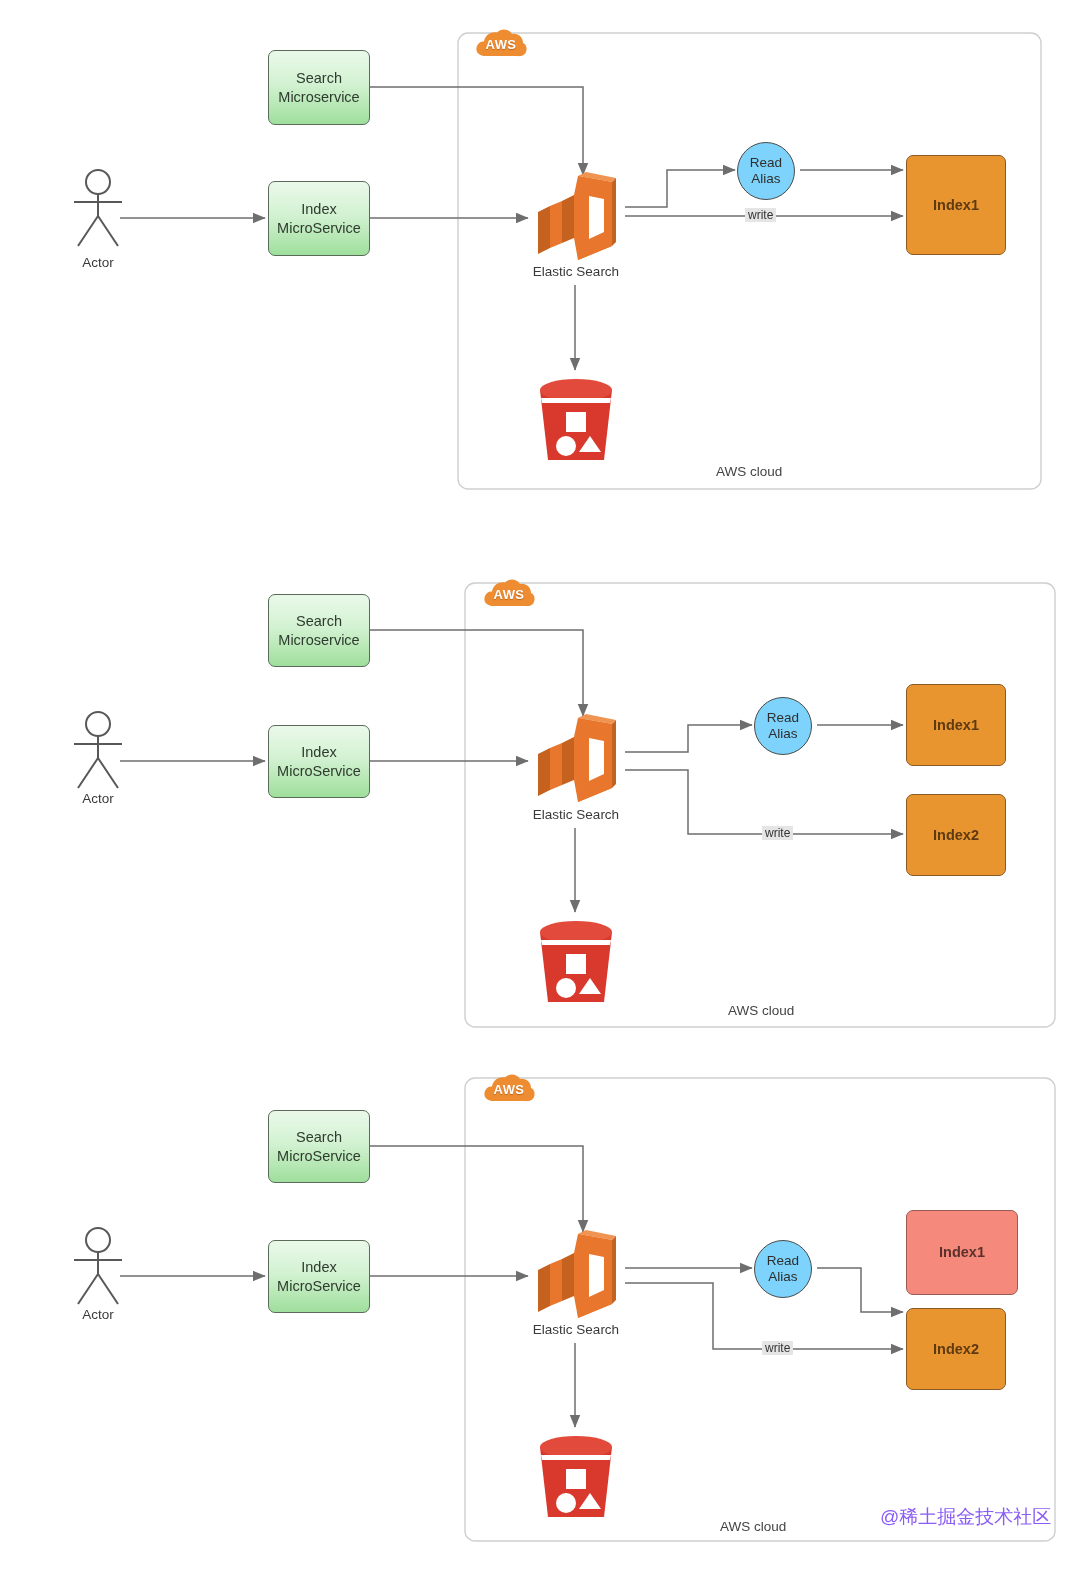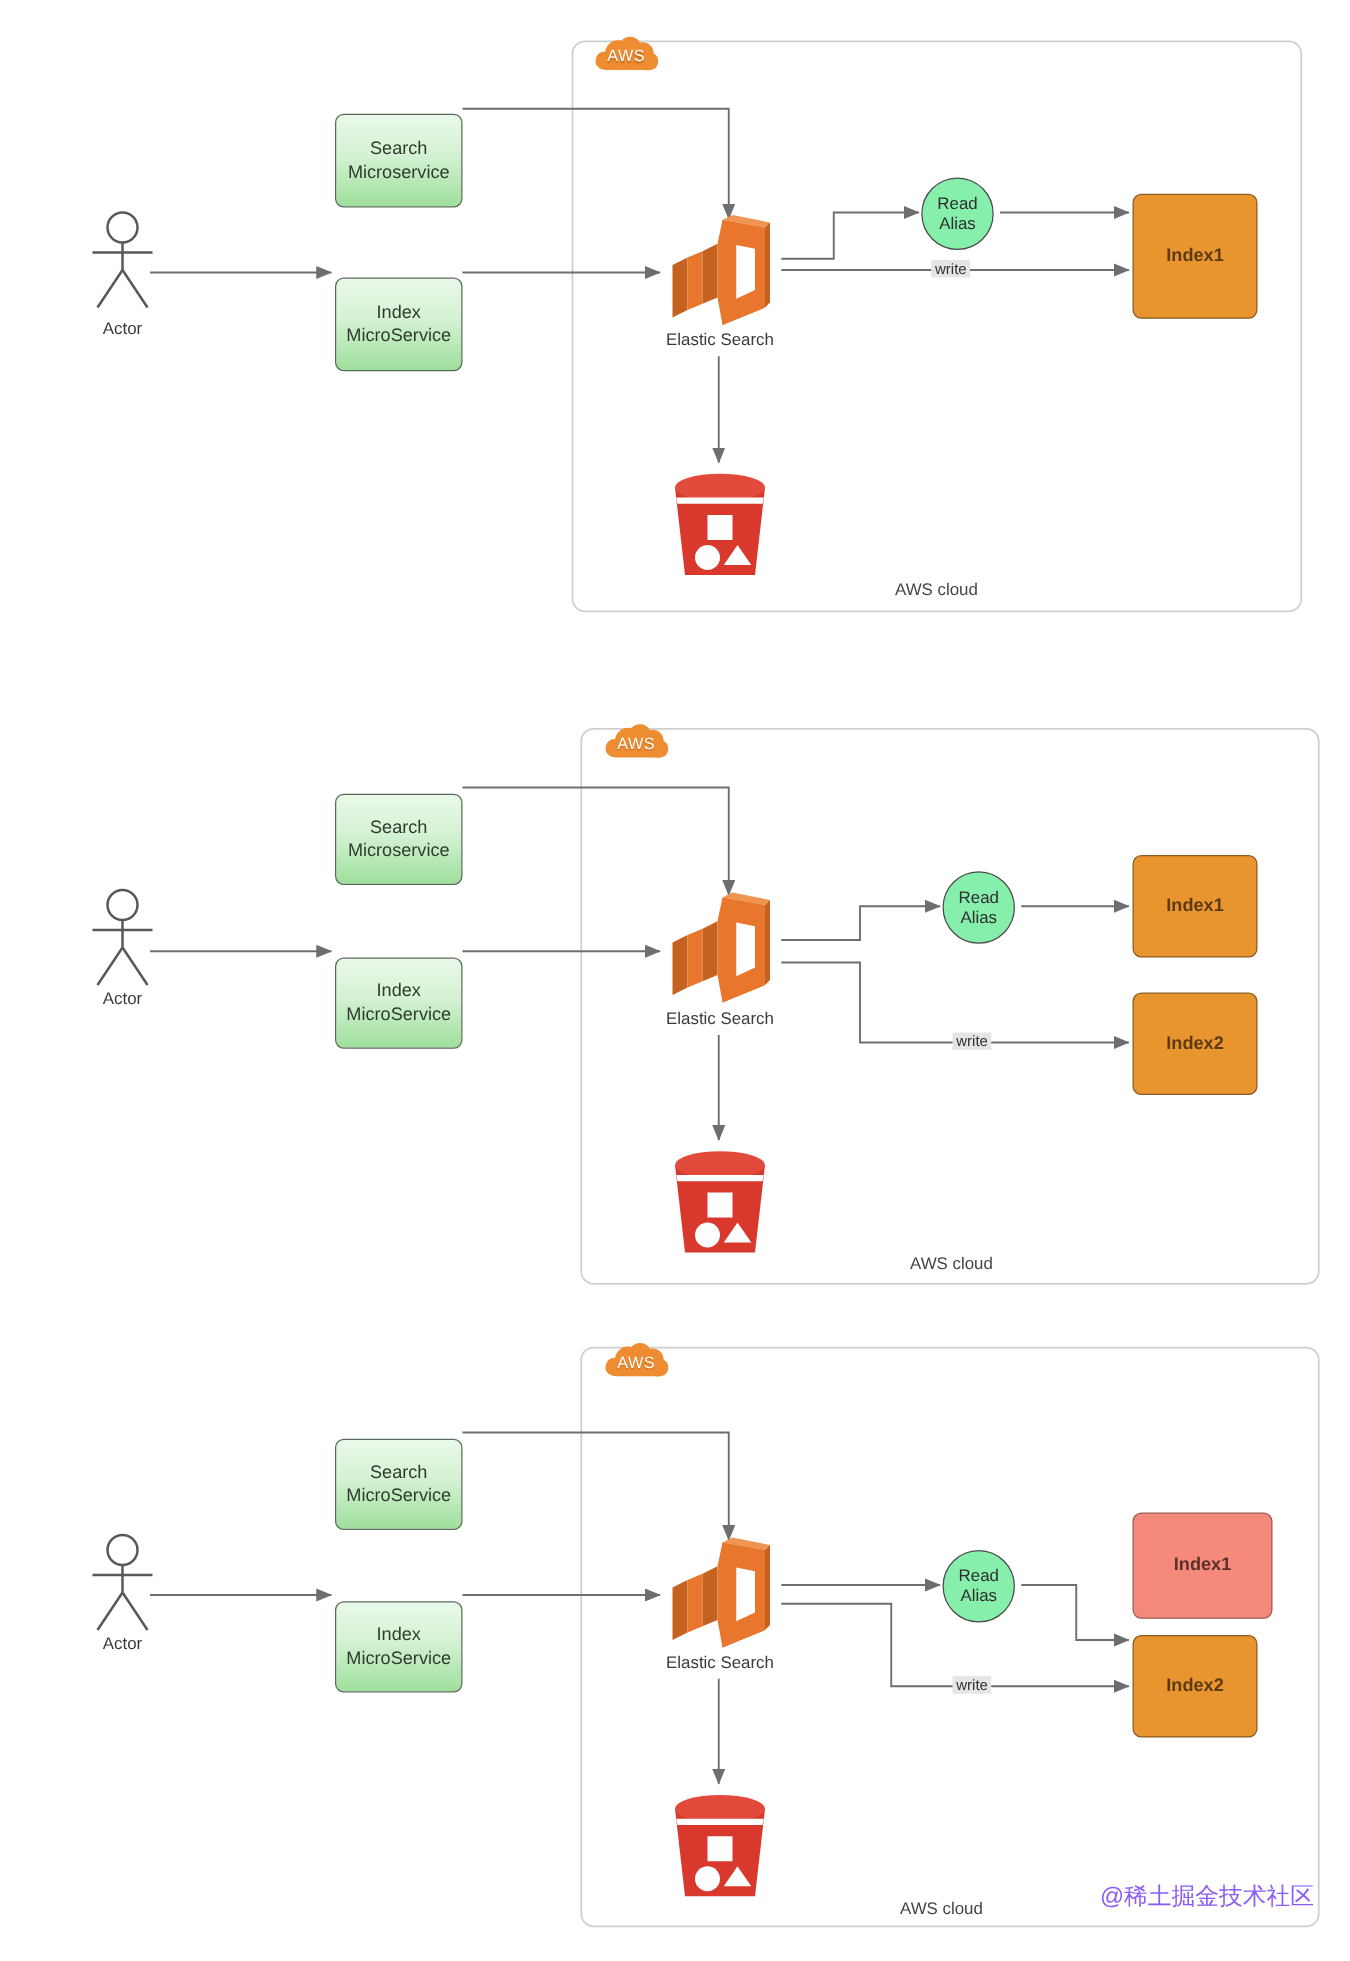--- a/index.html
+++ b/index.html
@@ -26,37 +26,36 @@
     justify-content: center;
     text-align: center;
     line-height: 1.25;
   }
   .ms-box {
     background: linear-gradient(180deg, #eaf9ea 0%, #d3f2d2 45%, #9fdf9c 100%);
     border: 1.6px solid #5a6b5a;
     border-radius: 7px;
     color: #2f3b2f;
     font-size: 14.5px;
-    margin-top: 41px;
   }
   .index-box {
     background: #e8952f;
     border: 1.8px solid #8a5a22;
     border-radius: 7px;
     color: #5e3a12;
     font-size: 14.5px;
     font-weight: bold;
   }
   .index-box.retired {
     background: #f4897c;
     border-color: #9a5b52;
     color: #5c312b;
   }
   .alias-circle {
-    background: #86efac;
+    background: #7dd3fc;
     border: 1.6px solid #4b4b4b;
     border-radius: 50%;
     color: #2e2e2e;
     font-size: 13.5px;
     line-height: 1.15;
   }
   .caption {
     position: absolute;
     text-align: center;
     color: #3a3a3a;
@@ -81,21 +80,21 @@
     position: absolute;
     width: 56px; height: 34px;
   }
   .aws-badge .txt {
     position: absolute;
     left: 0; right: 0;
     top: 11px;
     text-align: center;
     color: #ffffff;
     font-size: 13px;
-    font-weight: normal;
+    font-weight: bold;
     letter-spacing: 0.4px;
     text-shadow: 0 1px 1px rgba(120,60,0,.45);
   }
   .icon-wrap { position: absolute; }
   .watermark {
     position: absolute;
     color: #8b5cf6;
     font-size: 19px;
     white-space: nowrap;
   }

